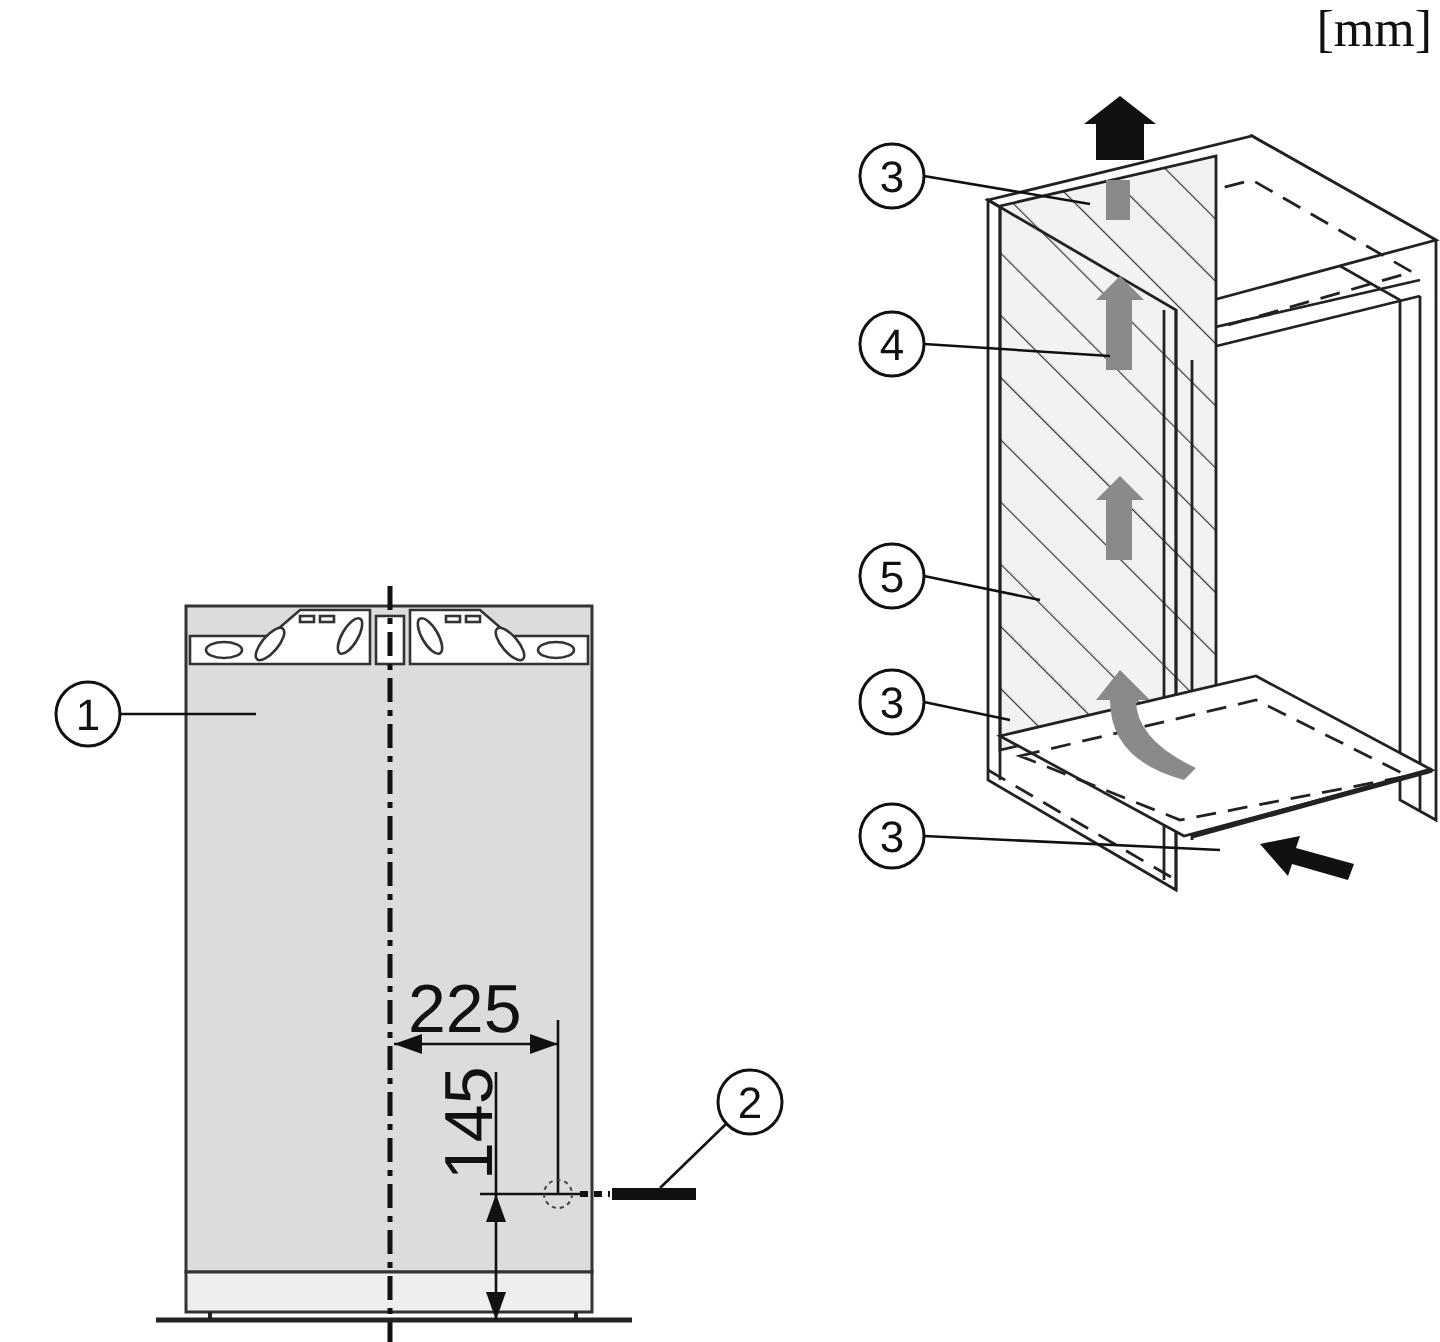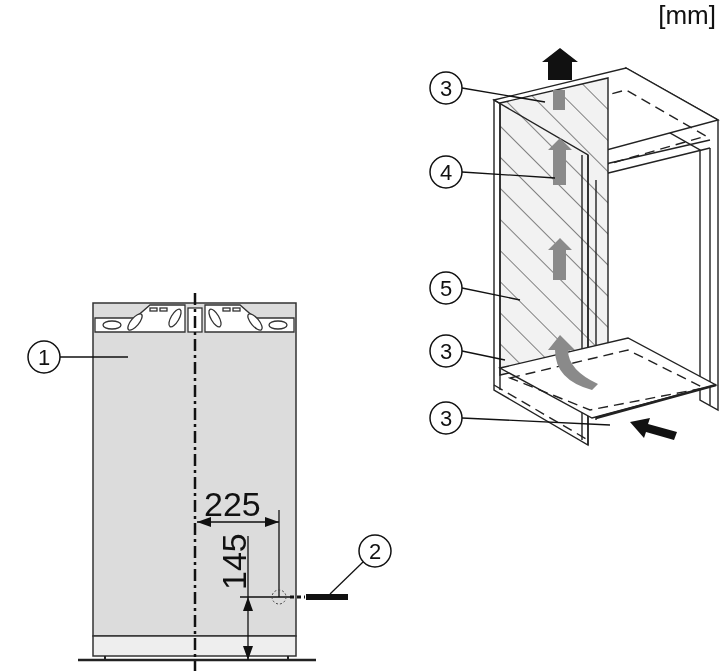--- a/index.html
+++ b/index.html
@@ -1,18 +1,18 @@
 <!DOCTYPE html>
 <html><head>
   <meta charset="utf-8">
   <style>
     html, body { margin: 0; padding: 0; background: #ffffff; }
     body { width: 720px; height: 671px; position: relative; overflow: hidden; font-family: "Liberation Sans", sans-serif; }
     svg { position: absolute; left: 0; top: 0; }
-    .unit { position: absolute; right: 4px; top: 0px; font-size: 26px; color: #111; font-family: Liberation Sans, sans-serif; }
+    .unit { position: absolute; right: 4px; top: 0px; font-size: 26px; color: #111; font-family: Liberation Serif, serif; }
     .lbl { font-family: "Liberation Sans", sans-serif; font-size: 22px; fill: #111; }
     .dim { font-family: "Liberation Sans", sans-serif; font-size: 34px; fill: #111; }
   </style>
 </head>
 <body>
 
 <div class="unit">[mm]</div>
 
 <svg width="720" height="671" viewBox="0 0 720 671">
   <defs>

